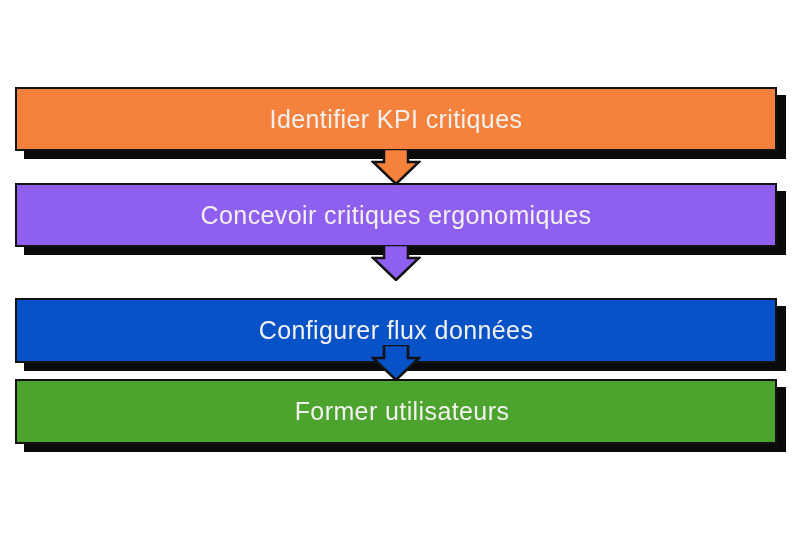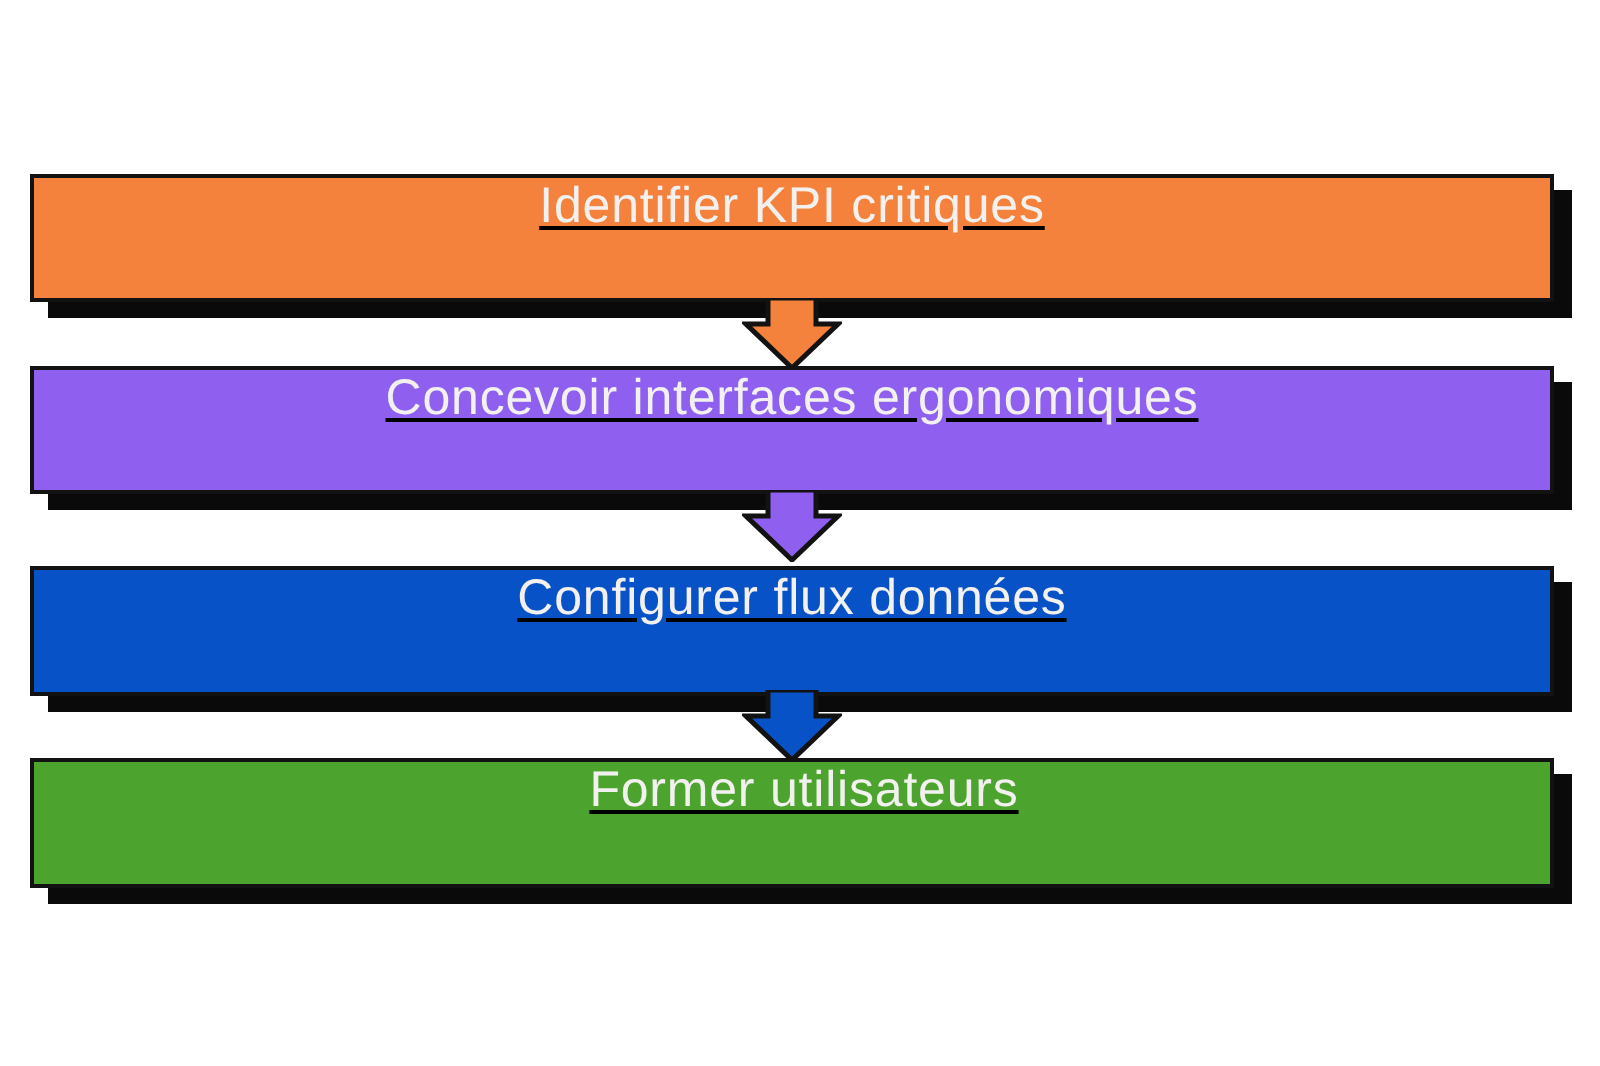--- a/index.html
+++ b/index.html
@@ -22,34 +22,33 @@
   }
   .step-bar{
     position:absolute;
     left:15px;
     width:762px;
     height:64px;
     box-sizing:border-box;
     border:2px solid var(--outline);
     box-shadow:9px 8px 0 0 var(--shadow);
     display:flex;
-    align-items:flex-start;
+    align-items:center;
     justify-content:center;
     z-index:2;
-    text-decoration:underline;
   }
   .step-bar .label{
     color:var(--text);
     font-size:25px;
     letter-spacing:0.4px;
     white-space:nowrap;
   }
   .bar-1{top:87px;}
   .bar-2{top:183px;}
-  .bar-3{top:283px;height:65px;}
+  .bar-3{top:298px;height:65px;}
   .bar-4{top:379px;height:65px;padding-left:12px;}
   .flow-arrow{
     position:absolute;
     left:371px;
     width:50px;
     height:36px;
     z-index:3;
   }
   .arrow-1{top:149px;}
   .arrow-2{top:245px;}
@@ -67,21 +66,21 @@
 
   <div class="step-bar bar-1" style="background: rgb(245, 130, 60);">
     <span class="label">Identifier KPI critiques</span>
   </div>
 
   <svg class="flow-arrow arrow-1" viewBox="0 0 50 36" xmlns="http://www.w3.org/2000/svg">
     <path d="M13 0 H37 V13 H48 L25 35 L2 13 H13 Z" fill="#F5823C"></path>
   </svg>
 
   <div class="step-bar bar-2" style="background: rgb(143, 95, 240);">
-    <span class="label">Concevoir interfaces ergonomiques</span>
+    <span class="label">Concevoir critiques ergonomiques</span>
   </div>
 
   <svg class="flow-arrow arrow-2" viewBox="0 0 50 36" xmlns="http://www.w3.org/2000/svg">
     <path d="M13 0 H37 V13 H48 L25 35 L2 13 H13 Z" fill="#8F5FF0"></path>
   </svg>
 
   <div class="step-bar bar-3" style="background: rgb(8, 82, 200);">
     <span class="label">Configurer flux données</span>
   </div>
 

